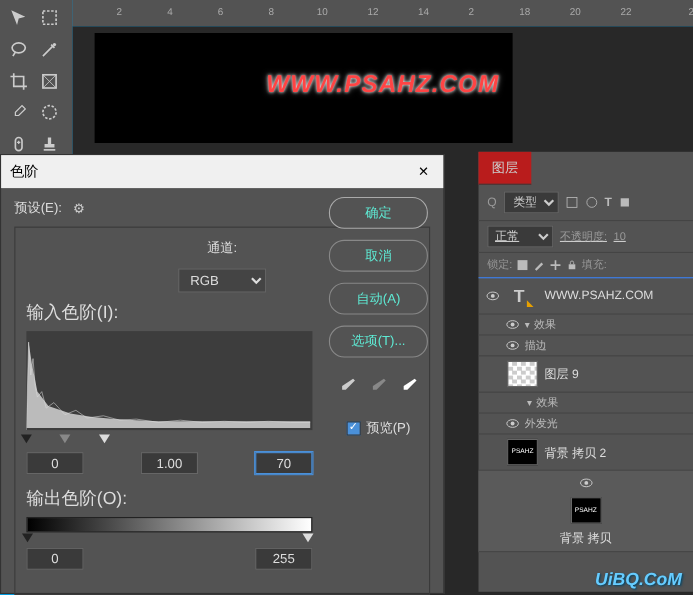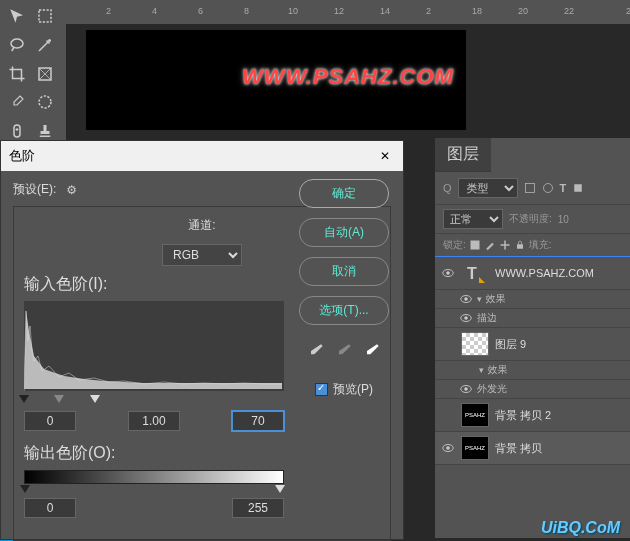--- a/index.html
+++ b/index.html
@@ -48,31 +48,31 @@
 .dialog-buttons { position: absolute; right: 14px; top: 38px; width: 90px; display: flex; flex-direction: column; gap: 10px; }
 .dialog-btn { background: #535353; border: 1px solid #888; border-radius: 14px; color: #5eead4; font-size: 12px; padding: 5px 0; cursor: pointer; text-align: center; }
 .dialog-btn:first-child { border: 1.5px solid #aaa; }
 .eyedroppers { display: flex; gap: 8px; justify-content: center; margin-top: 6px; }
 .eyedropper { width: 20px; height: 20px; cursor: pointer; }
 .preview-check { display: flex; align-items: center; gap: 5px; margin-top: 10px; font-size: 12px; justify-content: center; }
 .checkbox { width: 13px; height: 13px; background: #4a90d9; border: 1px solid #333; position: relative; }
 .checkbox::after { content: "✓"; position: absolute; color: #fff; font-size: 10px; left: 1px; top: -2px; }
 
 .layers-panel { position: absolute; right: 0; top: 138px; width: 195px; height: 400px; background: #535353; color: #ccc; font-size: 11px; }
-.layers-tab { padding: 6px 12px; background: #404040; border-bottom: 1px solid #3a3a3a; font-size: 16px; display: inline-block; }
+.layers-tab { padding: 6px 12px; background: #b91c1c; border-bottom: 1px solid #3a3a3a; font-size: 12px; display: inline-block; }
 .layers-toolbar { padding: 6px 8px; display: flex; align-items: center; gap: 6px; color: #999; border-bottom: 1px solid #444; }
-.layers-search { background: #3a3a3a; border: 1px solid #666; color: #ccc; font-size: 11px; padding: 2px 4px; width: 60px; }
-.layers-row2 { padding: 4px 8px; display: flex; align-items: center; gap: 6px; border-bottom: 1px solid #444; font-size: 11px; }
+.layers-search { background: #3a3a3a; border: 1px solid #666; color: #ccc; font-size: 11px; padding: 2px 4px; width: 50px; }
+.layers-row2 { padding: 4px 8px; display: flex; align-items: center; gap: 6px; border-bottom: 1px solid #444; font-size: 11px; text-decoration: underline; }
 .blend-select { background: #3a3a3a; border: 1px solid #666; color: #ccc; font-size: 11px; padding: 2px; width: 60px; }
 .opacity-label { color: #999; font-size: 10px; }
 .lock-row { padding: 4px 8px; display: flex; align-items: center; gap: 3px; font-size: 10px; color: #999; border-bottom: 1px solid #3b82f6; }
 
 .layer-list { }
 .layer-item { display: flex; align-items: center; padding: 4px 6px; gap: 6px; border-bottom: 1px solid #444; }
-.layer-item.selected { background: #5a5a5a; }
+.layer-item.selected { background: #5a5a5a; flex-direction: column; }
 .layer-eye { width: 14px; height: 14px; flex-shrink: 0; }
 .layer-eye svg { fill: #ccc; }
 .layer-thumb { width: 28px; height: 24px; background: #000; border: 1px solid #666; flex-shrink: 0; display: flex; align-items: center; justify-content: center; font-size: 6px; color: #fff; }
 .layer-thumb.text { background: none; border: none; }
 .layer-thumb.text svg { fill: #ccc; }
 .layer-thumb.checker { background: repeating-conic-gradient(#ccc 0 25%, #fff 0 50%) 0 0/8px 8px; }
 .layer-name { font-size: 11px; color: #ddd; }
 .layer-sub { padding-left: 44px; font-size: 10px; color: #bbb; display: flex; align-items: center; gap: 4px; border-bottom: 1px solid #444; padding-top: 2px; padding-bottom: 2px; }
 .layer-sub .layer-eye { margin-left: -20px; }
 .expand-icon { font-size: 9px; color: #bbb; }
@@ -205,22 +205,22 @@
       <div class="level-inputs">
         <input class="level-input" value="0" style="">
         <span></span>
         <input class="level-input" value="255" style="">
       </div>
     </div>
   </div>
 
   <div class="dialog-buttons">
     <div class="dialog-btn">确定</div>
+    <div class="dialog-btn">取消</div>
     <div class="dialog-btn">自动(A)</div>
-    <div class="dialog-btn">取消</div>
     <div class="dialog-btn">选项(T)...</div>
     <div class="eyedroppers">
       <svg class="eyedropper" viewBox="0 0 24 24">
           <path d="M18 4l2 2-10 10H6v-4z" fill="#ccc"></path>
         </svg>
       <svg class="eyedropper" viewBox="0 0 24 24">
           <path d="M18 4l2 2-10 10H6v-4z" fill="#888"></path>
         </svg>
       <svg class="eyedropper" viewBox="0 0 24 24">
           <path d="M18 4l2 2-10 10H6v-4z" fill="#fff"></path>

